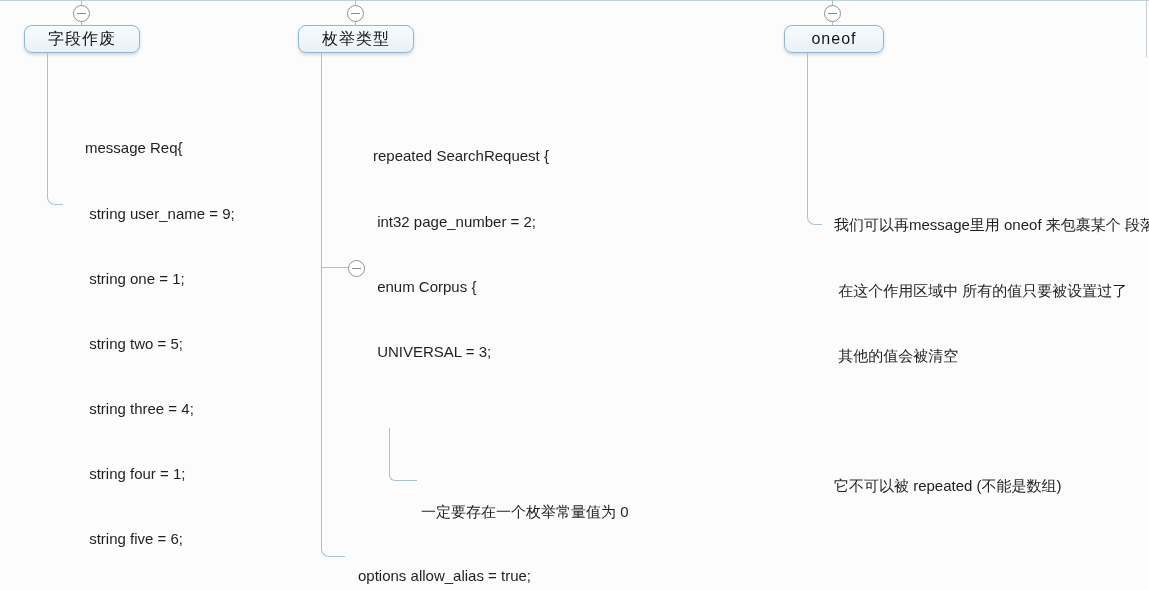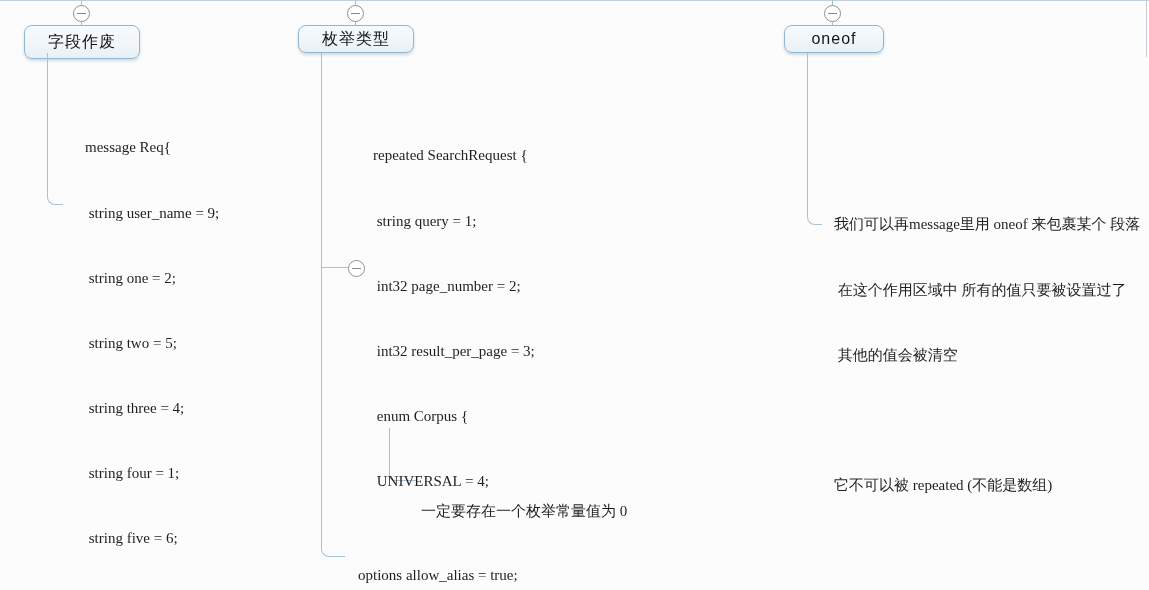--- a/index.html
+++ b/index.html
@@ -32,21 +32,21 @@
     border:1.5px solid #919191;background:#ffffff;
     display:flex;align-items:center;justify-content:center;
     box-sizing:content-box;cursor:pointer;
   }
   .handle .minus{display:block;width:9px;height:0;border-top:1.5px solid #8a8a8a;}
   
   .tblock{
     position:absolute;font-size:15px;line-height:21.7px;color:#1f1f1f;
     white-space:pre;cursor:default;
   }
-  .tblock .cl{min-height:21.7px;font-family:Liberation Serif, serif;}
+  .tblock .cl{min-height:21.7px;}
 </style>
 </head>
 <body>
 
 <div id="canvas">
 
   <div class="toprail"></div>
   <div class="vline" style="left:81px;top:0;height:25px;"></div>
   <div class="vline" style="left:355px;top:0;height:25px;"></div>
   <div class="vline" style="left:832px;top:0;height:25px;"></div>
@@ -55,21 +55,21 @@
   <div class="handle" style="left:73px;top:5px;">
     <span class="minus"></span>
   </div>
   <div class="handle" style="left:347px;top:5px;">
     <span class="minus"></span>
   </div>
   <div class="handle" style="left:824px;top:5px;">
     <span class="minus"></span>
   </div>
 
-  <div class="topic" style="left:24px;top:25px;width:116px;height:34px;">
+  <div class="topic" style="left:24px;top:25px;width:116px;height:28px;">
     <span>字段作废</span>
   </div>
   <div class="topic" style="left:784px;top:25px;width:100px;height:28px;">
     <span>oneof</span>
   </div>
   <div class="topic" style="left:298px;top:25px;width:116px;height:28px;">
     <span>枚举类型</span>
   </div>
 
   <div class="elbow" style="left:47px;top:53px;width:16px;height:152px;"></div>
@@ -79,37 +79,35 @@
   <div class="handle" style="left:348px;top:260px;">
     <span class="minus"></span>
   </div>
   <div class="elbow" style="left:389px;top:428px;width:28px;height:53px;border-bottom-left-radius:6px;"></div>
 
   <div class="elbow" style="left:807px;top:53px;width:15px;height:172px;"></div>
 
   <div class="tblock" style="left:85px;top:94px;">
     <div class="cl">message Req{</div>
     <div class="cl"> string user_name = 9;</div>
-    <div class="cl"> string one = 2;</div>
+    <div class="cl"> string one = 1;</div>
     <div class="cl"> string two = 5;</div>
     <div class="cl"> string three = 4;</div>
     <div class="cl"> string four = 1;</div>
     <div class="cl"> string five = 6;</div>
     
     
     
   </div>
 
   <div class="tblock" style="left:373px;top:102px;">
     <div class="cl">repeated SearchRequest {</div>
-    <div class="cl"> string query = 1;</div>
     <div class="cl"> int32 page_number = 2;</div>
-    <div class="cl"> int32 result_per_page = 3;</div>
     <div class="cl"> enum Corpus {</div>
-    <div class="cl"> UNIVERSAL = 4;</div>
+    <div class="cl"> UNIVERSAL = 3;</div>
     
     
     
     
     
     
     
     
   </div>
 

